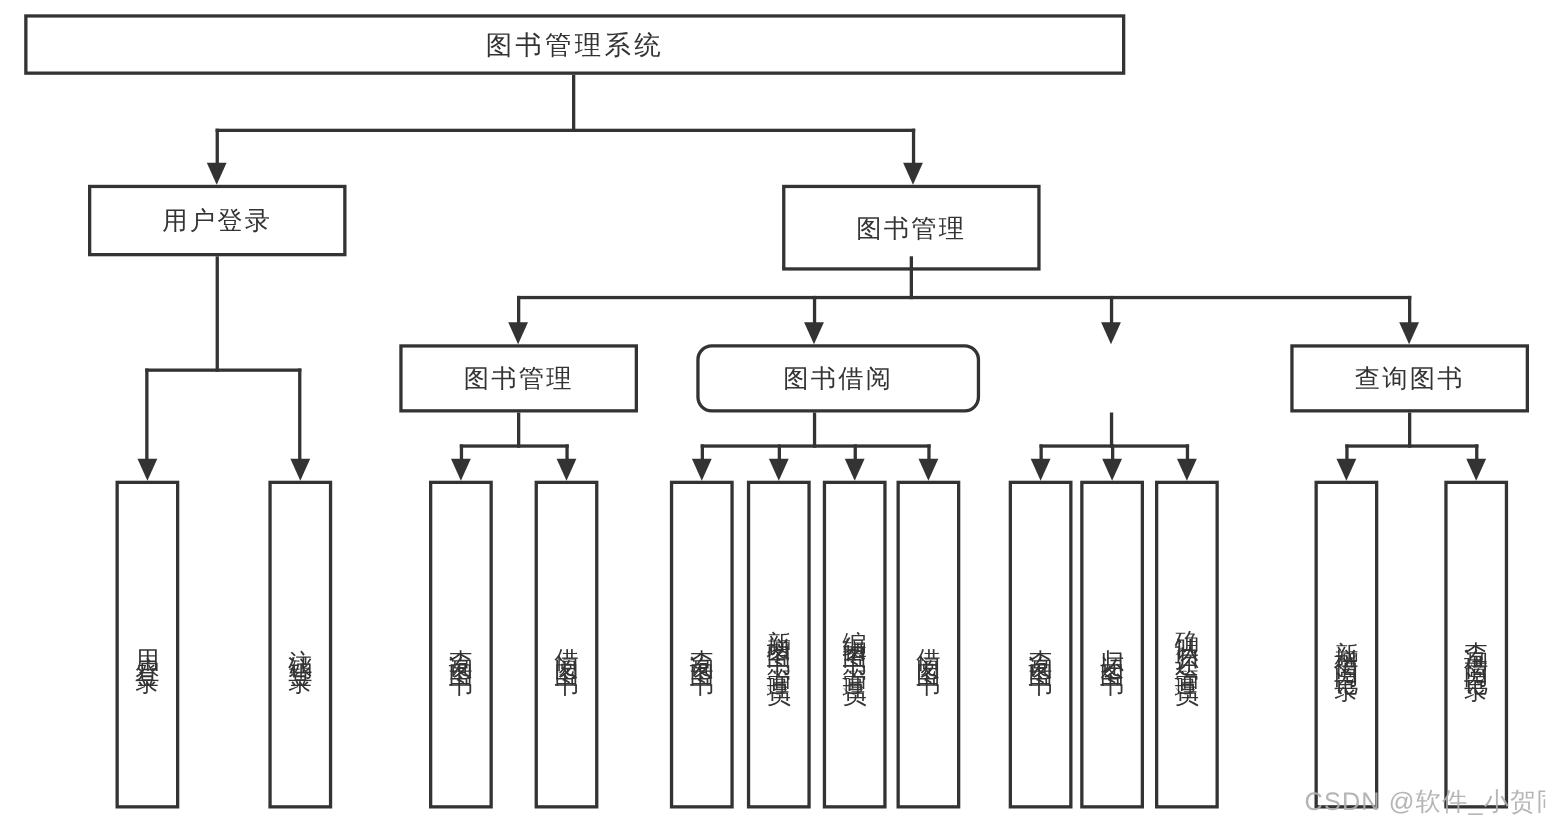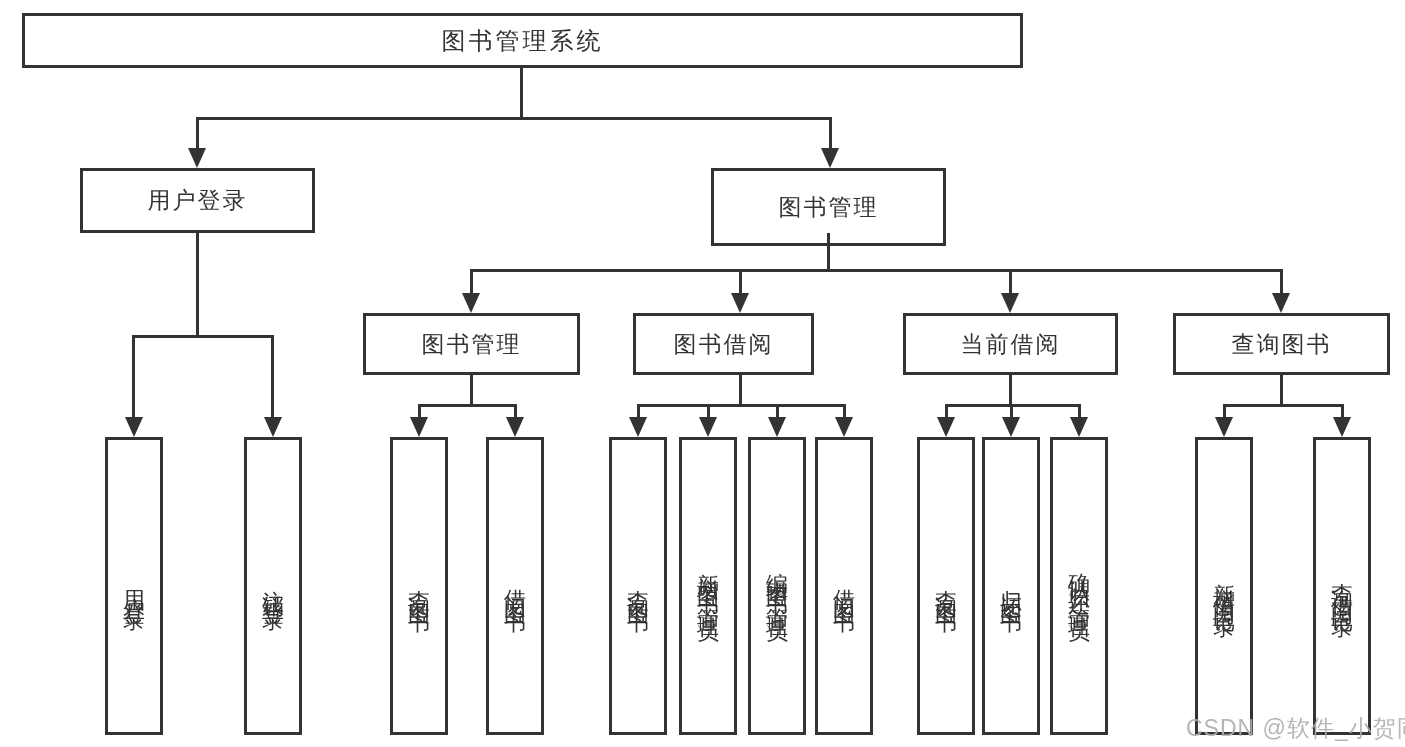--- a/index.html
+++ b/index.html
@@ -74,22 +74,21 @@
 <body>
 
 <div class="canvas">
 
   <div class="box h root" style="left:22px; top:13px; width:1001px; height:55px;">图书管理系统</div>
 
   <div class="box h" style="left:80px; top:168px; width:235px; height:65px;">用户登录</div>
   <div class="box h" style="left:711px; top:168px; width:235px; height:78px;">图书管理</div>
 
   <div class="box h" style="left:363px; top:313px; width:217px; height:62px;">图书管理</div>
-  <div class="box h" style="left:633px; top:313px; width:181px; height:62px;">图书借阅</div>
-  <div class="box h" style="left:903px; top:313px; width:215px; height:62px;">当前借阅</div>
+  <div class="box h" style="left:633px; top:313px; width:258px; height:62px;border-radius:14px;">图书借阅</div>
   <div class="box h" style="left:1173px; top:313px; width:217px; height:62px;">查询图书</div>
 
   <div class="box v" style="left:105px; top:437px; width:58px; height:298px;">用户登录</div>
   <div class="box v" style="left:244px; top:437px; width:58px; height:298px;">注销登录</div>
 
   <div class="box v" style="left:390px; top:437px; width:58px; height:298px;">查询图书</div>
   <div class="box v" style="left:486px; top:437px; width:58px; height:298px;">借阅图书</div>
 
   <div class="box v" style="left:609px; top:437px; width:58px; height:298px;">查询图书</div>
   <div class="box v" style="left:679px; top:437px; width:58px; height:298px;">新增图书（管理员）</div>

